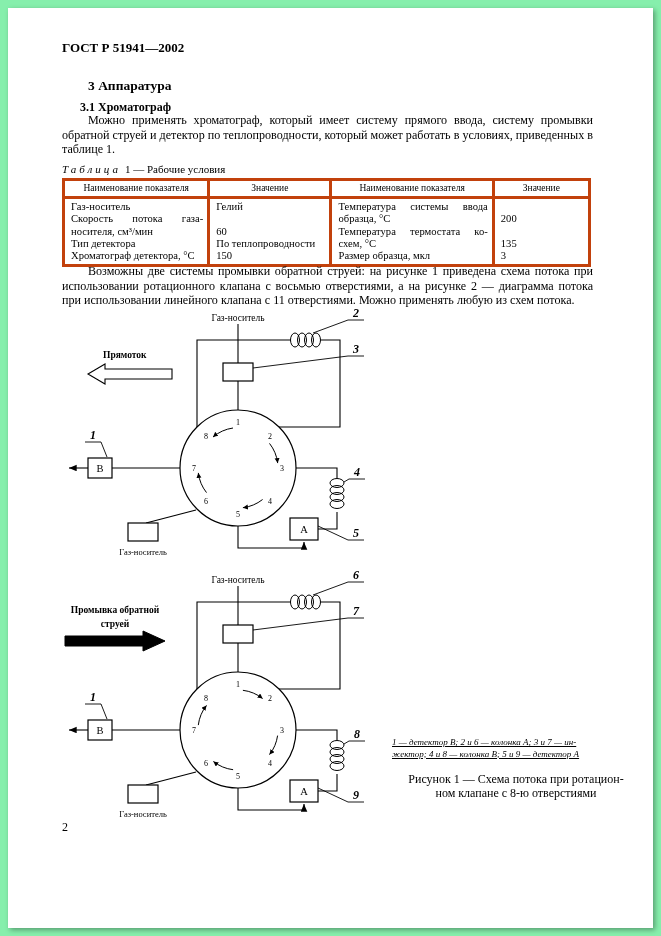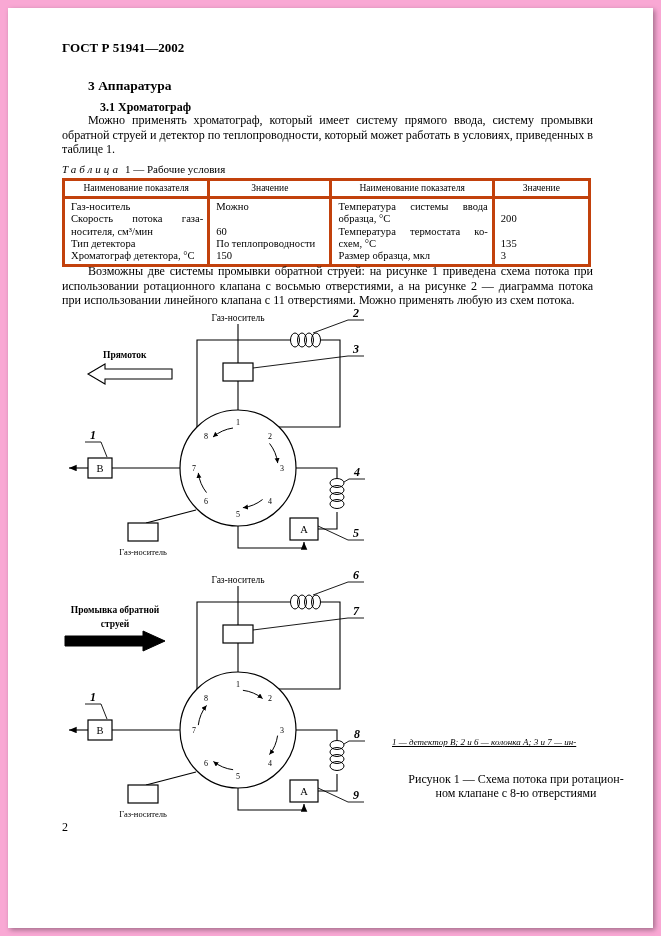--- a/index.html
+++ b/index.html
@@ -1,24 +1,24 @@
 <!DOCTYPE html>
 <html><head>
 <meta charset="utf-8">
 <style>
   * { margin:0; padding:0; box-sizing:border-box; }
   html,body { background:#b5b5b5; }
   body { font-family:"Liberation Serif","DejaVu Serif",serif; color:#000; }
-  .page { position:relative; width:661px; height:936px; background:#f9a8d4; overflow:hidden; }
+  .page { position:relative; width:661px; height:936px; background:#86efac; overflow:hidden; }
   .sheet { position:absolute; left:8px; top:8px; width:645px; height:920px; background:#ffffff;
            box-shadow:2px 2px 5px rgba(0,0,0,.35); }
   .abs { position:absolute; }
   .doc-header { left:62px; top:40px; font-size:13px; font-weight:bold; }
   .sec-title { left:88px; top:78px; font-size:13.5px; font-weight:bold; }
-  .subsec-title { left:100px; top:100px; font-size:12px; font-weight:bold; }
+  .subsec-title { left:80px; top:100px; font-size:12px; font-weight:bold; }
   .para { left:62px; width:531px; font-size:12.1px; line-height:14.6px; text-align:justify; text-indent:26px; }
   .p1 { top:113px; }
   .p2 { top:264px; }
   .tcap { left:62px; top:163px; font-size:11px; }
   .tcap .spaced { letter-spacing:3px; margin-right:4px;font-style:italic; }
   table.gost { position:absolute; left:62px; top:178px; border-collapse:collapse; table-layout:fixed; width:529px; }
   table.gost th, table.gost td { border:3px solid #c2410c; vertical-align:top; }
   table.gost th { font-weight:normal; font-size:9.5px; text-align:center; padding:2px 2px 3px; vertical-align:middle; }
   table.gost td { padding:2px 4px 2px 6px; }
   .ln { height:12.3px; line-height:12.3px; font-size:10.6px; white-space:nowrap; overflow:visible; }
@@ -77,21 +77,21 @@
     <tbody>
       <tr>
         <td>
           <div class="ln">Газ-носитель</div>
           <div class="ln just">Скорость потока газа-</div>
           <div class="ln">носителя, см³/мин</div>
           <div class="ln">Тип детектора</div>
           <div class="ln">Хроматограф детектора, °С</div>
         </td>
         <td>
-          <div class="ln">Можно</div>
+          <div class="ln">Гелий</div>
           <div class="ln"></div>
           <div class="ln">60</div>
           <div class="ln">По теплопроводности</div>
           <div class="ln">150</div>
         </td>
         <td>
           <div class="ln just">Температура системы ввода</div>
           <div class="ln">образца, °С</div>
           <div class="ln just">Температура термостата ко-</div>
           <div class="ln">схем, °С</div>
@@ -260,20 +260,21 @@
 
     <text class="callout" x="38" y="131" text-anchor="middle">1</text>
     <text class="callout" x="301" y="9" text-anchor="middle">6</text>
     <text class="callout" x="301" y="45" text-anchor="middle">7</text>
     <text class="callout" x="302" y="168" text-anchor="middle">8</text>
     <text class="callout" x="301" y="229" text-anchor="middle">9</text>
   </svg>
 
   <div class="abs legend">
     <div>1 — детектор В; 2 и 6 — колонка А; 3 и 7 — ин-</div>
+    <div>жектор; 4 и 8 — колонка В; 5 и 9 — детектор А</div>
   </div>
 
   <div class="abs figcap">
     <div>Рисунок 1 — Схема потока при ротацион-</div>
     <div>ном клапане с 8-ю отверстиями</div>
   </div>
 
   <div class="abs pagenum">2</div>
 </div>
 

